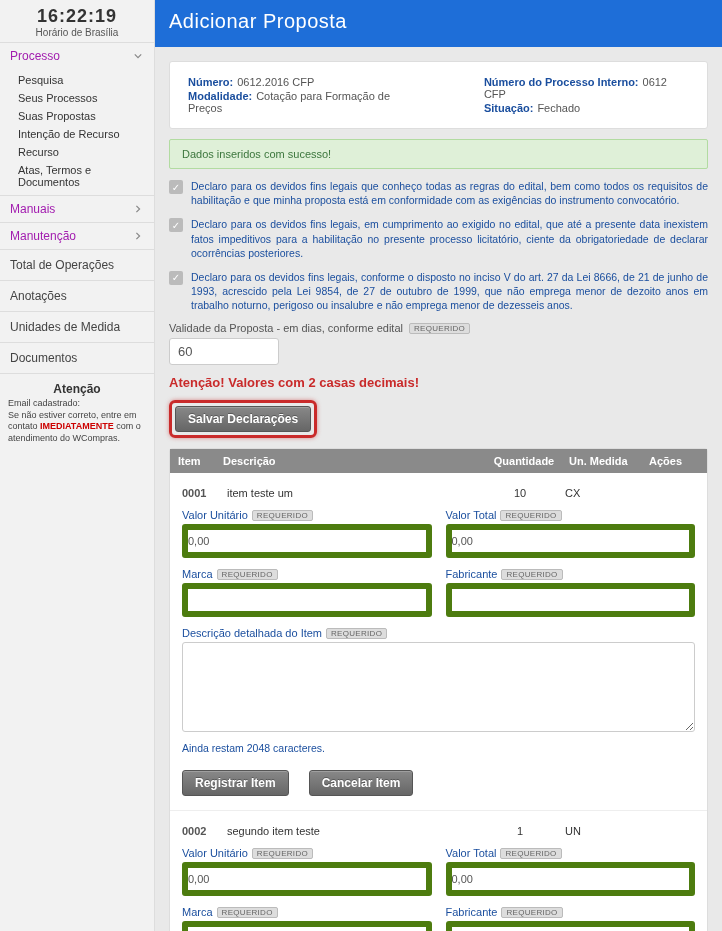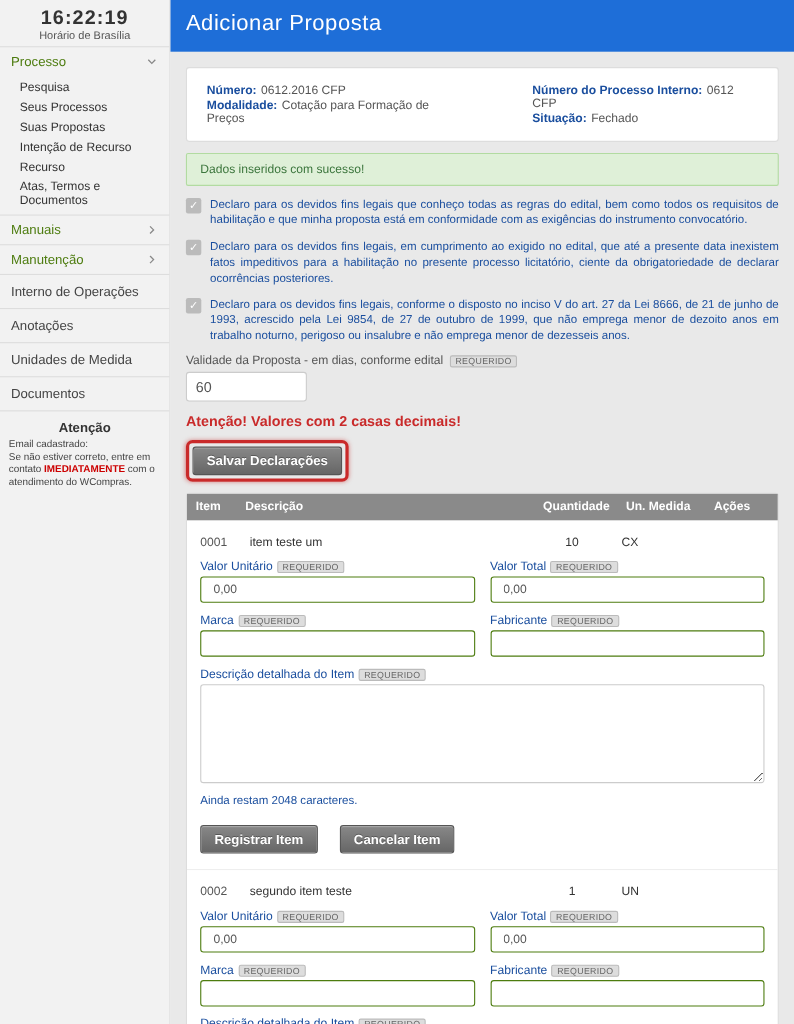--- a/index.html
+++ b/index.html
@@ -3,21 +3,21 @@
 <meta charset="utf-8">
 <style>
 * { box-sizing: border-box; margin: 0; padding: 0; }
 body { font-family: "Trebuchet MS", Arial, sans-serif; font-size: 12px; color: #333; background: #fff; }
 .app { display: flex; width: 722px; min-height: 931px; }
 .sidebar { width: 155px; background: #f2f2f2; border-right: 1px solid #ddd; display: flex; flex-direction: column; }
 .clock { text-align: center; padding: 6px 0 4px; border-bottom: 1px solid #ddd; }
 .clock-time { font-size: 18px; font-weight: bold; letter-spacing: 1px; color: #333; }
 .clock-label { font-size: 10px; color: #555; }
 .menu-section { border-bottom: 1px solid #ddd; }
-.menu-header { padding: 6px 10px; font-size: 12px; color: #4d7c0f; display: flex; justify-content: space-between; align-items: center; cursor: pointer; }
+.menu-header { padding: 6px 10px; font-size: 12px; color: #a21caf; display: flex; justify-content: space-between; align-items: center; cursor: pointer; }
 .menu-header .arrow { width: 12px; height: 12px; display: inline-flex; align-items: center; justify-content: center; }
 .menu-header .arrow svg { width: 8px; height: 8px; }
 .submenu { padding: 2px 0 4px; }
 .submenu-item { padding: 3px 10px 3px 18px; font-size: 11px; color: #333; cursor: pointer; }
 .menu-single { padding: 8px 10px; font-size: 12px; color: #444; border-bottom: 1px solid #ddd; cursor: pointer; }
 .attention-box { padding: 8px 8px; text-align: center; }
 .attention-title { font-weight: bold; font-size: 12px; }
 .attention-text { font-size: 9px; color: #444; margin-top: 2px; text-align: left; line-height: 1.3; }
 .attention-text .red { color: #c00; font-weight: bold; }
 
@@ -50,26 +50,26 @@
 .items-panel { background: #fff; border: 1px solid #ddd; border-radius: 3px; }
 .items-header { background: #8a8a8a; color: #fff; font-size: 11px; font-weight: bold; display: flex; padding: 6px 8px; }
 .col-item { width: 45px; }
 .col-desc { flex: 1; }
 .col-qty { width: 90px; text-align: center; }
 .col-un { width: 80px; }
 .col-ac { width: 50px; }
 
 .item-block { padding: 10px 12px 14px; border-bottom: 1px solid #eee; }
 .item-row-head { display: flex; font-size: 11px; color: #333; padding: 4px 0 10px; }
-.item-row-head .col-item { color: #555; }
+.item-row-head .col-item { color: #555; font-weight: bold; }
 .item-form { display: flex; flex-direction: column; gap: 10px; }
 .form-row { display: flex; gap: 14px; }
 .form-group { flex: 1; display: flex; flex-direction: column; gap: 3px; }
 .form-label { font-size: 11px; color: #1a4e9e; display: flex; align-items: center; gap: 4px; }
-.form-input { width: 100%; padding: 5px 11px; border: 1px solid #4d7c0f; border-radius: 3px; font-size: 11px; color: #555; }
+.form-input { width: 100%; padding: 5px 0; border: 6px solid #4d7c0f; border-radius: 3px; font-size: 11px; color: #555; }
 .form-textarea { width: 100%; padding: 5px 8px; border: 1px solid #ccc; border-radius: 3px; font-size: 11px; color: #555; resize: both; height: 90px; }
 .char-left { font-size: 10.5px; color: #1a4e9e; }
 .item-actions { display: flex; gap: 20px; margin-top: 6px; }
 </style>
 </head>
 <body>
 
 <div class="app">
   <div class="sidebar">
     <div class="clock">
@@ -111,21 +111,21 @@
       <div class="menu-header">
         <span>Manutenção</span>
         <span class="arrow">
             <svg viewBox="0 0 10 10">
               <path d="M3 1 L7 5 L3 9" fill="none" stroke="#888" stroke-width="1.5"></path>
             </svg>
           </span>
       </div>
     </div>
 
-    <div class="menu-single">Interno de Operações</div>
+    <div class="menu-single">Total de Operações</div>
     <div class="menu-single">Anotações</div>
     <div class="menu-single">Unidades de Medida</div>
     <div class="menu-single">Documentos</div>
 
     <div class="attention-box">
       <div class="attention-title">Atenção</div>
       <div class="attention-text">
         <span>Email cadastrado:</span><br>
         <span>Se não estiver correto, entre em contato </span><span class="red">IMEDIATAMENTE</span><span> com o atendimento do WCompras.</span>
       </div>

